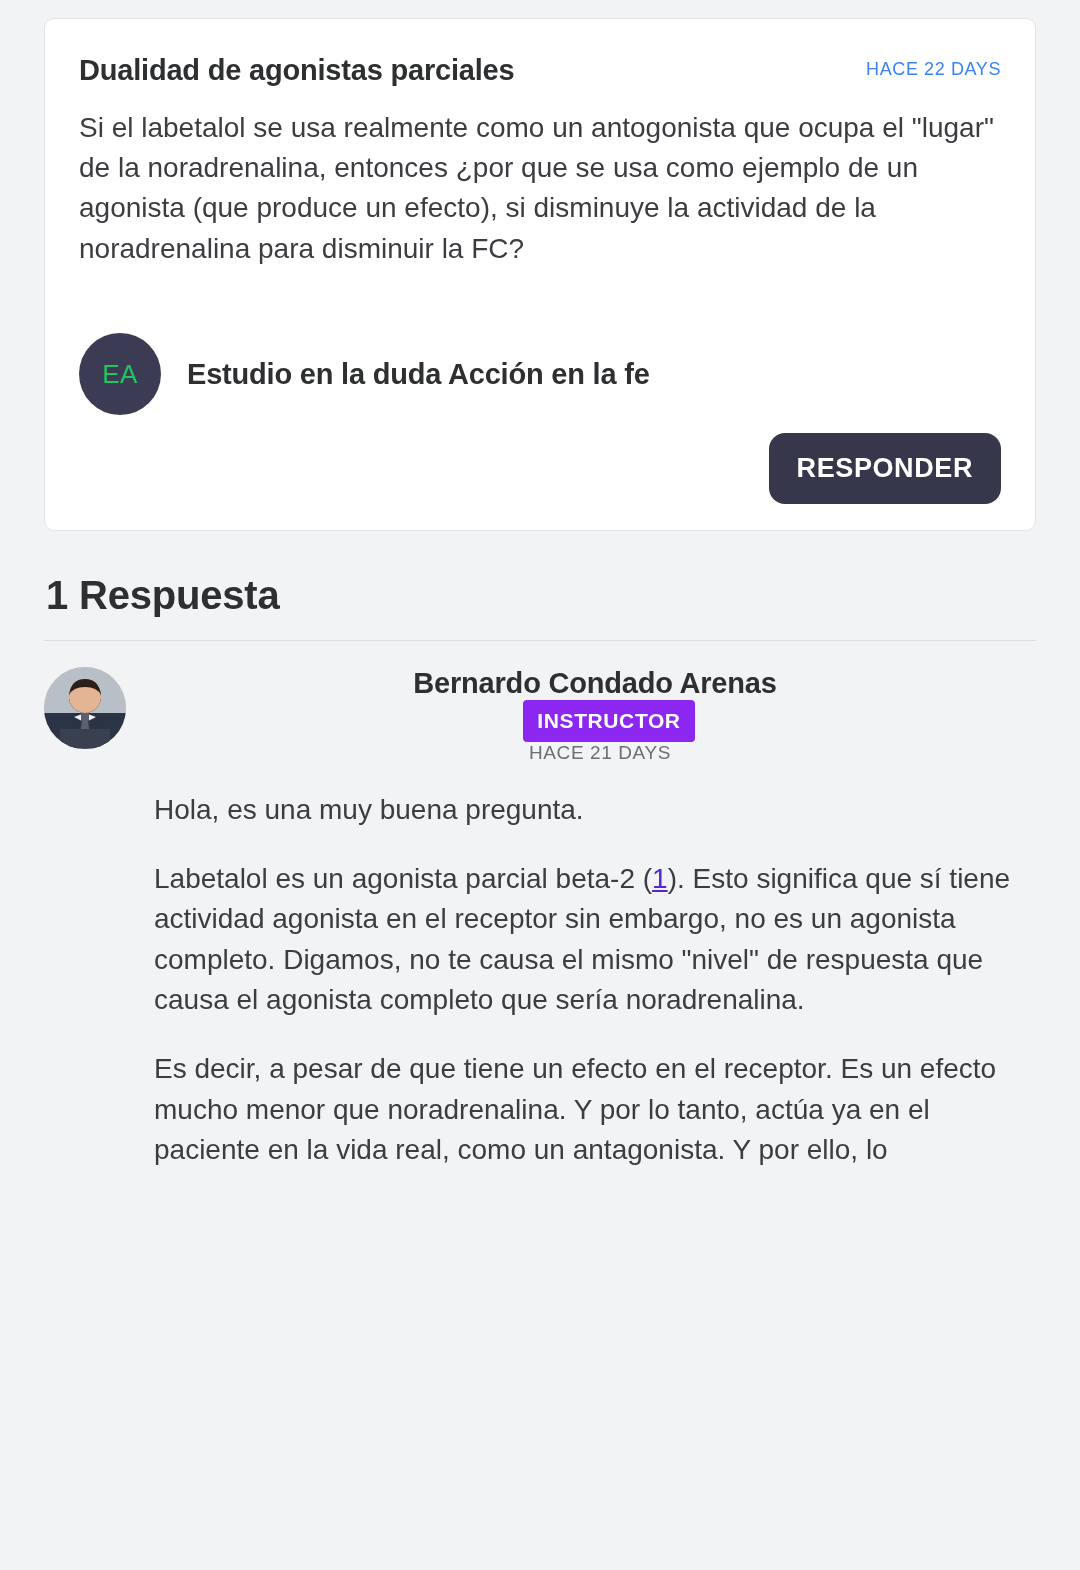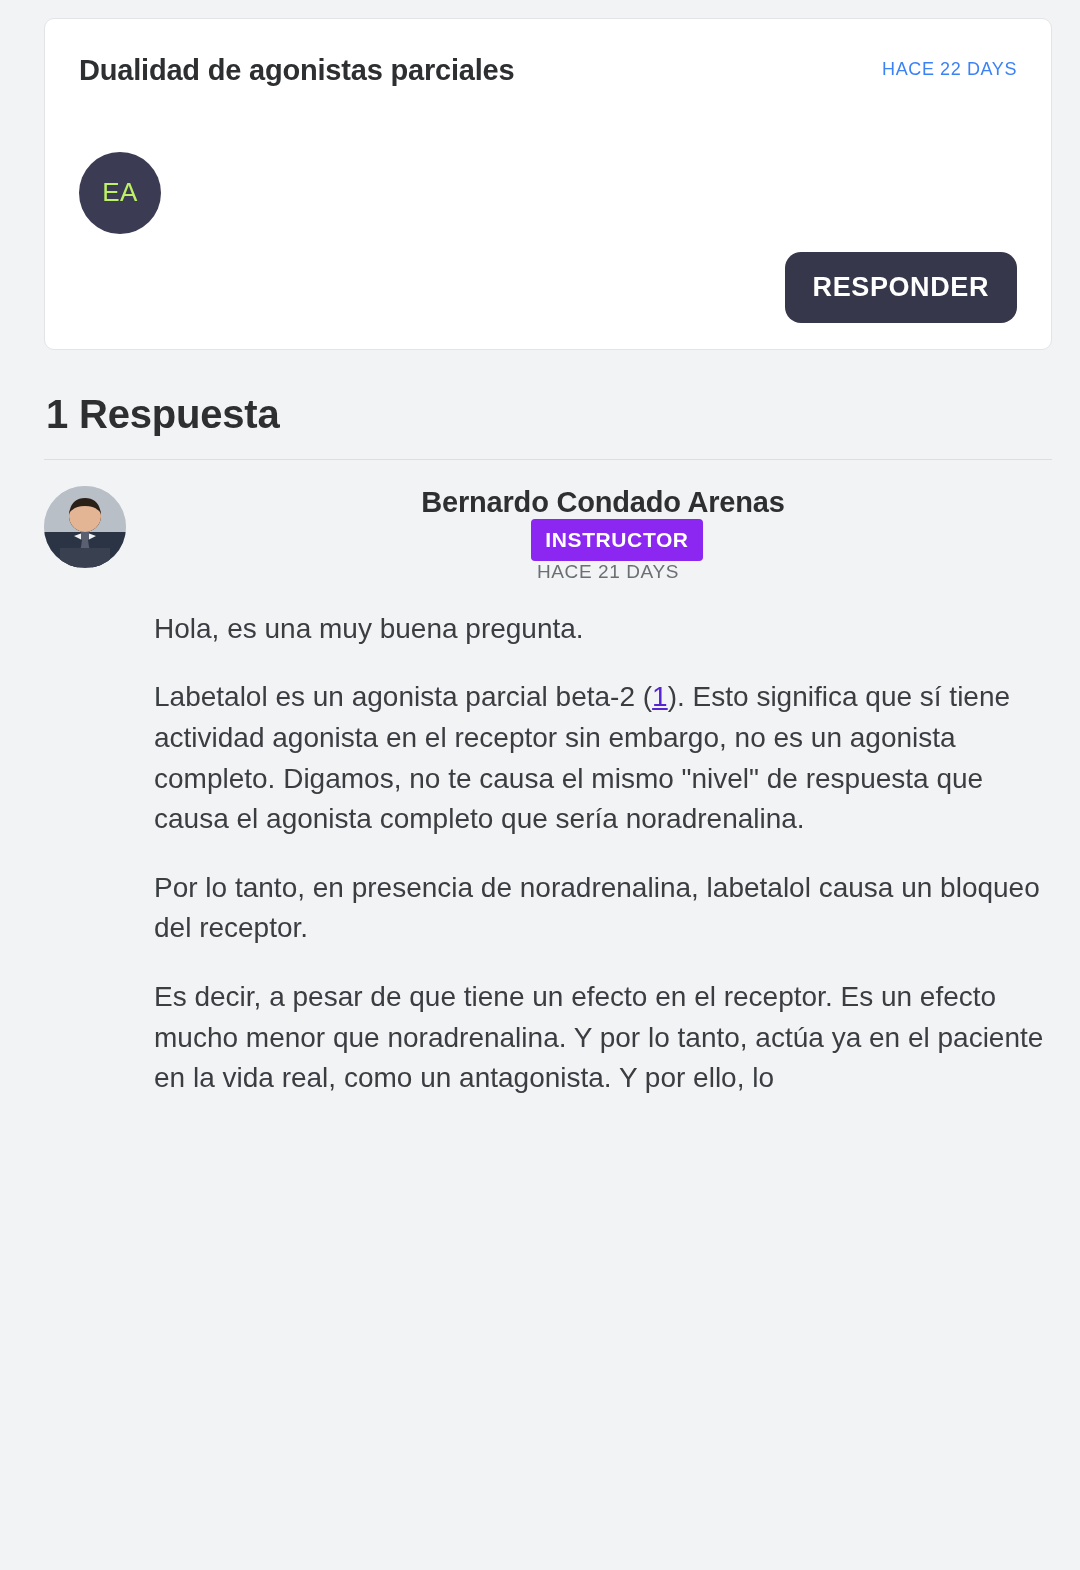--- a/index.html
+++ b/index.html
@@ -6,21 +6,21 @@
   html, body {
     width: 1080px;
     height: 1570px;
     background: #f2f3f5;
     font-family: "Liberation Sans", sans-serif;
     overflow: hidden;
   }
   .page {
     width: 1080px;
     height: 1346px;
-    padding: 18px 28px 0 44px;
+    padding: 18px 44px 0 44px;
     position: relative;
   }
 
   
   .question-card {
     background: #ffffff;
     border: 1px solid #e3e4e8;
     border-radius: 10px;
     padding: 34px 34px 26px 34px;
     position: relative;
@@ -56,21 +56,21 @@
   .q-author-row {
     display: flex;
     align-items: center;
     margin-top: 64px;
   }
   .avatar-initials {
     width: 82px;
     height: 82px;
     border-radius: 50%;
     background: #3b3b54;
-    color: #bef264;
+    color: #22c55e;
     display: flex;
     align-items: center;
     justify-content: center;
     font-size: 26px;
     font-weight: 500;
     letter-spacing: 0.5px;
     flex: 0 0 auto;
   }
   .q-author-name {
     margin-left: 26px;
@@ -174,23 +174,25 @@
 </head>
 <body>
 
 <div class="page">
 
   <div class="question-card">
     <div class="q-head">
       <div class="q-title">Dualidad de agonistas parciales</div>
       <div class="q-time">HACE 22 DAYS</div>
     </div>
+    <div class="q-body">Si el labetalol se usa realmente como un antogonista que ocupa el "lugar" de la noradrenalina, entonces ¿por que se usa como ejemplo de un agonista (que produce un efecto), si disminuye la actividad de la noradrenalina para disminuir la FC?</div>
 
     <div class="q-author-row">
       <div class="avatar-initials">EA</div>
+      <div class="q-author-name">Estudio en la duda Acción en la fe</div>
     </div>
 
     <div class="q-actions">
       <button class="btn-respond">RESPONDER</button>
     </div>
   </div>
 
   <div class="answers-heading">1 Respuesta</div>
 
   <div class="answer">
@@ -210,19 +212,18 @@
     </div>
     <div class="ans-main">
       <div class="ans-head">
         <span class="ans-name">Bernardo Condado Arenas</span>
         <span class="badge-instructor">INSTRUCTOR</span>
         <span class="ans-time">HACE 21 DAYS</span>
       </div>
       <div class="ans-body">
         <p>Hola, es una muy buena pregunta.</p>
         <p><span>Labetalol es un agonista parcial beta-2 (</span><a class="ref-link">1</a><span>). Esto significa que sí tiene actividad agonista en el receptor sin embargo, no es un agonista completo. Digamos, no te causa el mismo "nivel" de respuesta que causa el agonista completo que sería noradrenalina.</span></p>
-        <p>Por lo tanto, en presencia de noradrenalina, labetalol causa un bloqueo del receptor.</p>
         <p>Es decir, a pesar de que tiene un efecto en el receptor. Es un efecto mucho menor que noradrenalina. Y por lo tanto, actúa ya en el paciente en la vida real, como un antagonista. Y por ello, lo</p>
       </div>
     </div>
   </div>
 
 </div>
 
 </body></html>

